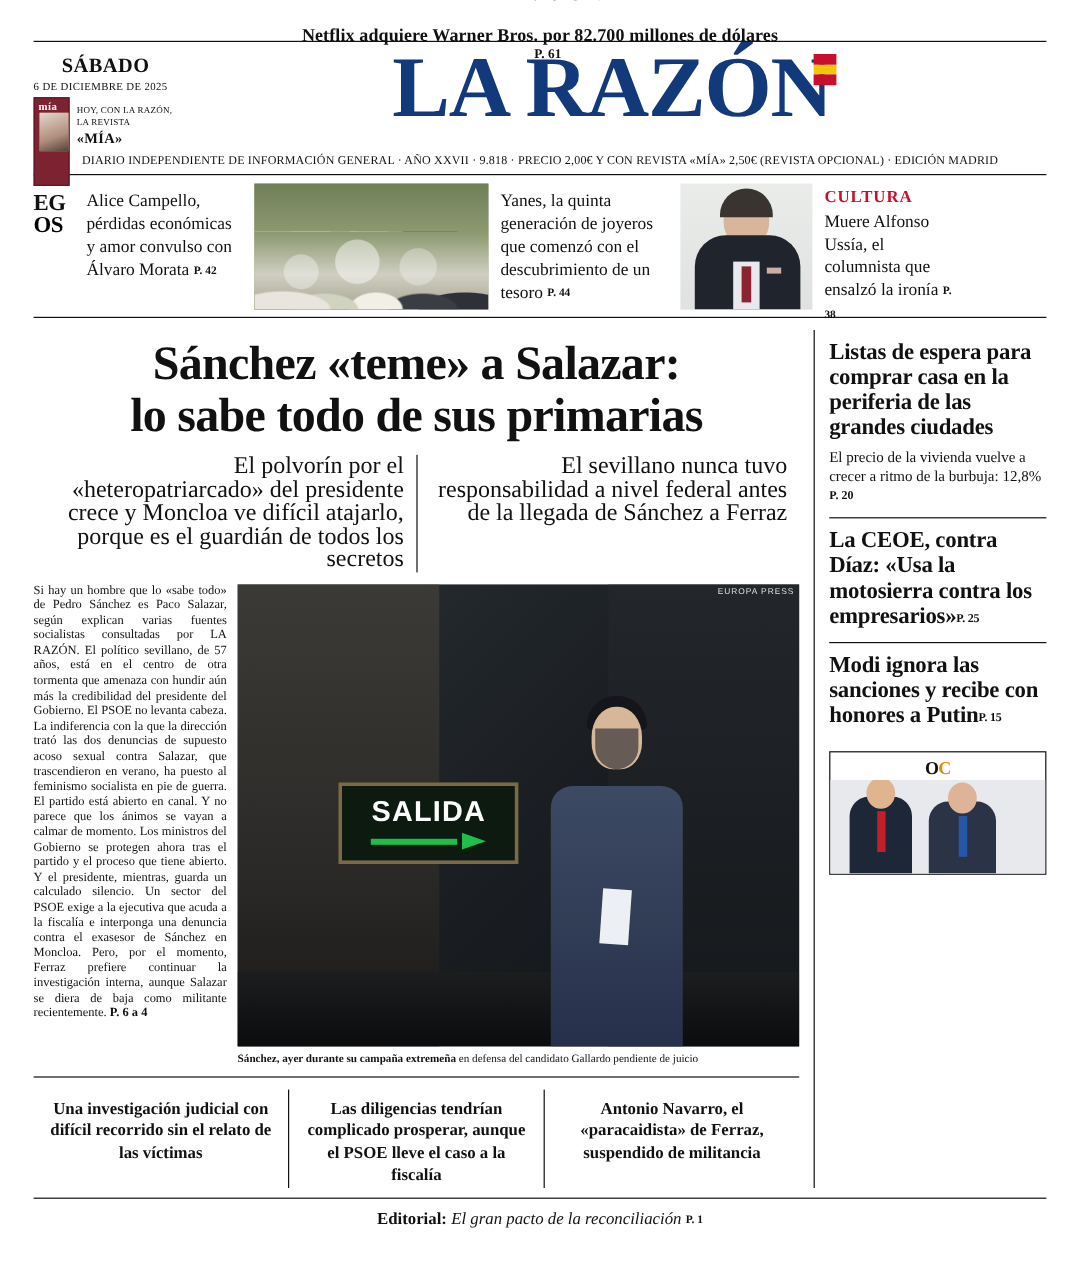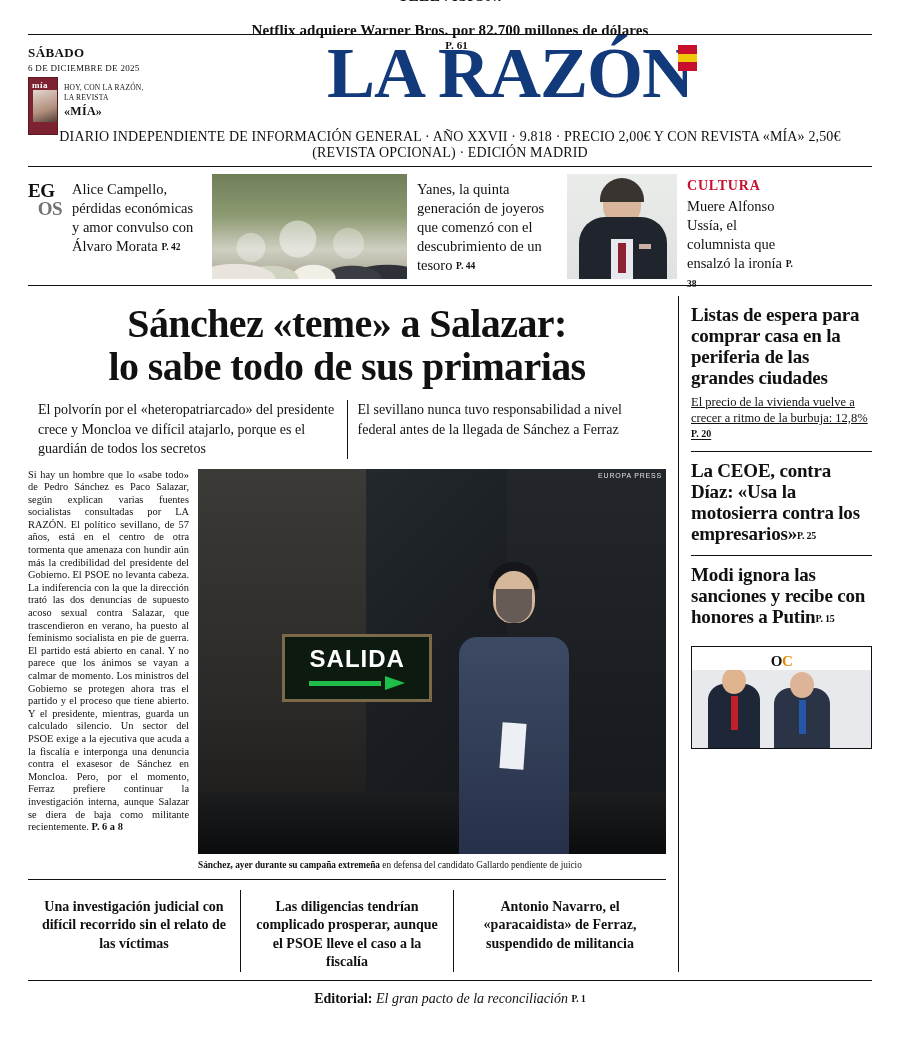--- a/index.html
+++ b/index.html
@@ -21,68 +21,68 @@
   }
   .topstrip .kicker { font-weight:bold; letter-spacing:.6px; }
   .topstrip .txt { font-weight:bold; }
   .topstrip .pg { font-size:11px; font-weight:bold; margin-left:13px; vertical-align:2px; }
   .rule { border-top:1.5px solid #111; }
   .rule-thin { border-top:1px solid #111; }
 
   
   .masthead { display:flex; align-items:flex-start; padding-top:6px; height:90px; position:relative; }
   .md-left { width:120px; padding-top:4px; }
-  .md-left .day { font-weight:bold; font-size:13px; letter-spacing:.4px; }
+  .md-left .day { font-weight:bold; font-size:17px; letter-spacing:.4px;text-align:center; }
   .md-left .date { font-size:9px; letter-spacing:.3px; margin-top:2px; }
   .md-logo { flex:1; text-align:center; position:relative; }
   .md-logo .title {
     font-family:"Liberation Serif", serif;
     font-weight:bold;
     font-size:72px;
     letter-spacing:-1px;
     color:#123a7a;
     line-height:.95;
     margin-top:-2px;
   }
   .flag { position:absolute; right:175px; top:4px; width:19px; height:26px; }
   .flag i { display:block; height:33.33%; }
   .flag .r1 { background:#c8102e; }
   .flag .r2 { background:#f0c808; }
   .flag .r3 { background:#c8102e; }
 
   
   .promo { display:flex; align-items:flex-start; gap:6px; margin-top:4px; }
   .promo .cover {
-    width:44px; height:58px; background:#7d2230; position:relative; overflow:hidden;
+    width:44px; height:74px; background:#7d2230; position:relative; overflow:hidden;
     border:1px solid #5d1822;
   }
   .promo .cover .mialogo {
     position:absolute; top:2px; left:3px; color:#fff; font-size:9px; font-weight:bold; letter-spacing:.5px;
   }
   .promo .cover .ph {
     position:absolute; top:12px; left:4px; width:36px; height:32px; background:#c9b4a6;
     background-image:linear-gradient(160deg,#e3d6cc 0%, #b08f7d 55%, #3a2b25 100%);
   }
   .promo .cover .cl {
     position:absolute; bottom:2px; left:3px; right:3px; height:12px; color:#fff; font-size:4px; line-height:4px;
   }
   .promo .ptext { font-size:7.5px; line-height:10px; letter-spacing:.2px; padding-top:6px; }
   .promo .ptext .big { font-weight:bold; font-size:12px; letter-spacing:.3px; display:block; margin-top:3px; }
 
   .subline {
-    text-align:center; font-size:14px; letter-spacing:.15px; padding:4px 0 5px;
+    text-align:center; font-size:10px; letter-spacing:.15px; padding:4px 0 5px;
   }
 
   
   .teaserrow { display:flex; height:118px; align-items:stretch; padding:7px 0 6px; }
   .ego-logo {
     width:44px; padding-top:8px;
     font-weight:bold; font-size:19px; line-height:18px; letter-spacing:-.5px;
   }
-  .ego-logo .o { color:#737373;text-align:center; }
+  .ego-logo .o { color:#000000; }
   .teaser-text {
     width:140px; font-size:14.5px; line-height:19px; padding-top:6px; padding-right:8px;
   }
   .teaser-text .pg, .teaser2 .pg, .cult .pg { font-size:9.5px; font-weight:bold; vertical-align:1px; }
   .tphoto {
     width:195px; background:#8a9a6b; margin:0 10px 0 0; position:relative; overflow:hidden;
     background-image:
       radial-gradient(circle at 20% 70%, rgba(255,255,255,.35) 0 14px, transparent 15px),
       radial-gradient(circle at 44% 62%, rgba(255,255,255,.45) 0 18px, transparent 19px),
       radial-gradient(circle at 70% 66%, rgba(255,255,255,.3) 0 15px, transparent 16px),
@@ -114,21 +114,21 @@
   
   .main { display:flex; padding-top:10px; }
   .colmain { width:650px; padding-right:12px; }
   .colside { width:194px; border-left:1px solid #111; padding-left:12px; }
 
   .headline {
     text-align:center; font-weight:bold; font-size:40px; line-height:43px;
     letter-spacing:-.6px; padding:6px 10px 10px;
   }
   .subheads { display:flex; padding:2px 0 10px; }
-  .sub { flex:1; text-align:left; font-size:14px; line-height:19.5px; padding:0 10px; }
+  .sub { flex:1; text-align:right; font-size:20px; line-height:19.5px; padding:0 10px; }
   .sub.left { border-right:1px solid #111; }
 
   .body-area { display:flex; }
   .lede {
     width:170px; font-size:10.4px; line-height:12.6px; text-align:justify; padding-right:9px;
     hyphens:auto;
   }
   .lede .pg { font-weight:bold; }
   .photo-wrap { flex:1; }
   .photo {
@@ -175,21 +175,21 @@
   .b3.sep { border-left:1px solid #111; border-right:1px solid #111; }
 
   .editorial { text-align:center; font-size:14px; padding-top:10px; }
   .editorial b { font-weight:bold; }
   .editorial i { font-style:italic; }
   .editorial .pg { font-size:9.5px; font-weight:bold; vertical-align:1px; }
 
   
   .side-item { padding:8px 0 9px; }
   .side-item h3 { margin:0; font-size:19px; line-height:21px; font-weight:bold; letter-spacing:-.2px; }
-  .side-item .deck { font-size:12.5px; line-height:16px; margin-top:6px;text-decoration:underline; }
+  .side-item .deck { font-size:12.5px; line-height:16px; margin-top:6px; }
   .side-item .pg { font-size:10px; font-weight:bold; vertical-align:1px; }
   .side-box { border:1px solid #111; margin-top:8px; padding:6px 8px 0; }
   .oc { text-align:center; font-weight:bold; font-size:15px; color:#111; letter-spacing:-.5px; }
   .oc .c { color:#e08a00; }
   .side-box .txt { text-align:center; font-size:13.5px; line-height:17.5px; padding:5px 2px 4px; }
   .side-box .pg { font-size:10px; font-weight:bold; }
   .side-photo { height:78px; position:relative; overflow:hidden; margin:0 -8px; background:#e8e9ec; }
   .side-photo .m1 { position:absolute; left:16px; bottom:0; width:52px; height:64px; background:#1d2738; border-radius:16px 16px 0 0; }
   .side-photo .m1h { position:absolute; left:30px; bottom:54px; width:24px; height:26px; border-radius:50%; background:#e0b48f; }
   .side-photo .m1t { position:absolute; left:39px; bottom:18px; width:7px; height:34px; background:#c21f2b; }
@@ -276,21 +276,21 @@
         <div>lo sabe todo de sus primarias</div>
       </div>
       <div class="subheads">
         <div class="sub left">El polvorín por el «heteropatriarcado» del presidente crece y Moncloa ve difícil atajarlo, porque es el guardián de todos los secretos</div>
         <div class="sub">El sevillano nunca tuvo responsabilidad a nivel federal antes de la llegada de Sánchez a Ferraz</div>
       </div>
 
       <div class="body-area">
         <div class="lede">
           <span>Si hay un hombre que lo «sabe todo» de Pedro Sánchez es Paco Salazar, según explican varias fuentes socialistas consultadas por LA RAZÓN. El político sevillano, de 57 años, está en el centro de otra tormenta que amenaza con hundir aún más la credibilidad del presidente del Gobierno. El PSOE no levanta cabeza. La indiferencia con la que la dirección trató las dos denuncias de supuesto acoso sexual contra Salazar, que trascendieron en verano, ha puesto al feminismo socialista en pie de guerra. El partido está abierto en canal. Y no parece que los ánimos se vayan a calmar de momento. Los ministros del Gobierno se protegen ahora tras el partido y el proceso que tiene abierto. Y el presidente, mientras, guarda un calculado silencio. Un sector del PSOE exige a la ejecutiva que acuda a la fiscalía e interponga una denuncia contra el exasesor de Sánchez en Moncloa. Pero, por el momento, Ferraz prefiere continuar la investigación interna, aunque Salazar se diera de baja como militante recientemente.</span>
-          <span class="pg">P. 6 a 8</span>
+          <span class="pg">P. 6 a 4</span>
         </div>
         <div class="photo-wrap">
           <div class="photo">
             <span class="wallL"></span>
               <span class="wallR"></span>
               <span class="floor"></span>
             <div class="exit">
               <div class="word">SALIDA</div>
               <div class="arrow">
                   <span class="shaft"></span>

